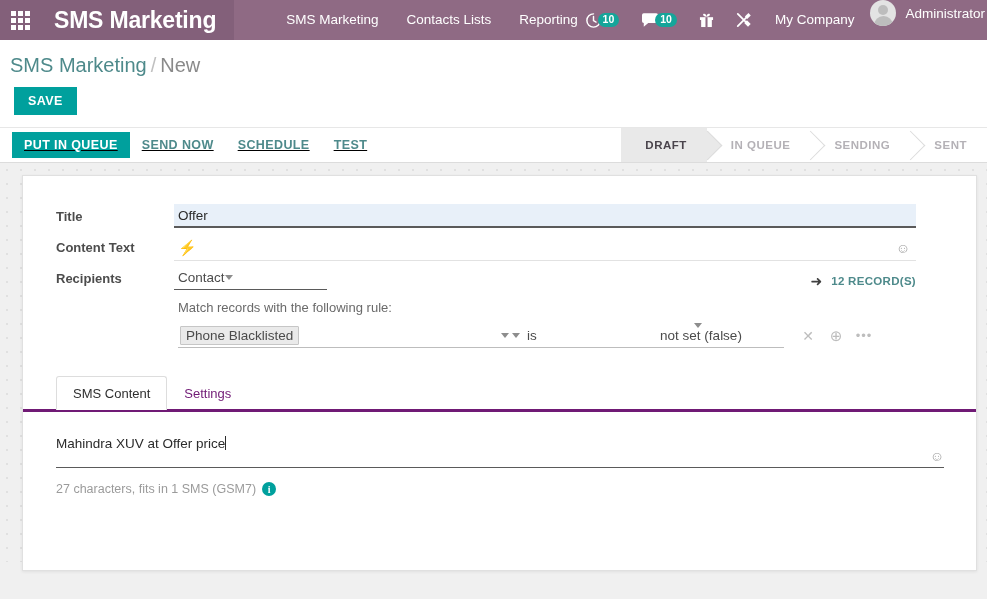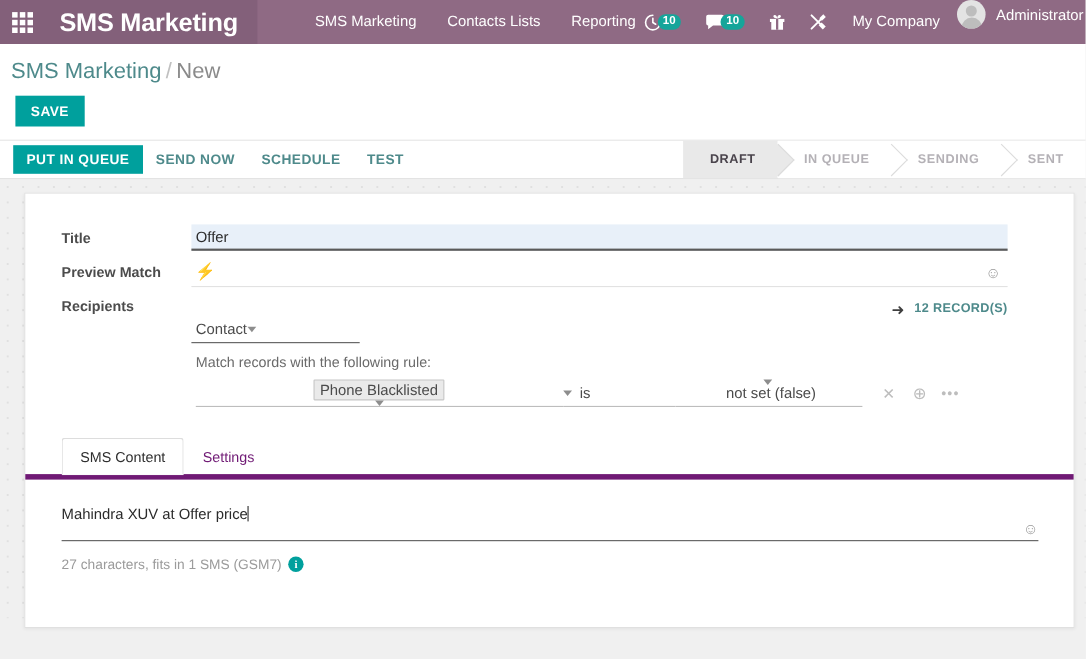--- a/index.html
+++ b/index.html
@@ -126,21 +126,21 @@
   
   .action-bar {
     background: #fff;
     border-top: 1px solid #e7e7e7;
     border-bottom: 1px solid #dcdcdc;
     height: 36px;
     display: flex;
     align-items: stretch;
     position: relative;
   }
-  .action-bar-left { display:flex; align-items:center; padding-left: 12px; }
+  .action-bar-left { display:flex; align-items:center; padding-left: 12px; text-decoration: underline; }
   .act-btn {
     font-size: 12.5px; font-weight: bold; letter-spacing: .4px;
     color: #4e8a8b;
     padding: 6px 12px;
     cursor: pointer; background: none; border: none;
     font-family: inherit;
   }
   .act-btn.primary { background: #00a09d; color:#fff; }
 
   .statusbar {
@@ -233,21 +233,20 @@
   .select-contact {
     display:inline-flex; align-items:center;
     width: 153px;
     border-bottom: 1px solid #5a5a5a;
     font-size: 13.5px;
     color: #4b4b4b;
     padding: 2px 2px 3px 4px;
     height: 24px;
     justify-content: flex-start;
     cursor: pointer;
-    margin-top: 22px;
   }
   .caret {
     width:0; height:0;
     border-left:4px solid transparent;
     border-right:4px solid transparent;
     border-top:5px solid #8d8d8d;
   }
   .rule-hint {
     font-size: 13px; color: #6a6a6a;
     padding: 10px 0 4px 4px;
@@ -266,21 +265,21 @@
   .rule-row { display:flex; align-items:center; padding-left: 4px; margin-top: 4px; }
   .dsel {
     display:flex; align-items:center; justify-content:space-between;
     border-bottom: 1px solid #bdbdbd;
     font-size: 13.5px;
     color: #4b4b4b;
     height: 25px;
     padding: 0 3px 0 2px;
     cursor: pointer;
   }
-  .dsel.field { width: 334px; flex-direction: column; }
+  .dsel.field { width: 334px; }
   .dsel.op { width: 102px; padding-left: 0; }
   .dsel.val { width: 170px; padding-left: 0; flex-direction: column; }
   .dsel .lbl { white-space:nowrap; overflow:hidden; text-overflow:ellipsis; }
   .dsel.field .lbl {
     background: #eaeaea;
     border: 1px solid #c6c6c6;
     padding: 1px 5px;
     border-radius: 1px;
   }
   .dsel.op .lbl, .dsel.val .lbl { order: 2; flex:1; padding-left: 7px; }
@@ -288,21 +287,21 @@
   .rule-icons { display:flex; align-items:center; gap:4px; margin-left: 12px; }
   .ric {
     width: 24px; height: 24px;
     display:flex; align-items:center; justify-content:center;
     color: #bdbdbd; cursor: pointer; font-size: 14px;
   }
   .ric.plus { color:#bdbdbd; font-size: 15px; }
   .ric.dots { letter-spacing:1px; font-size:13px; }
 
   
-  .notebook { margin: 28px 0 0 0; padding: 0 0 0 33px; border-bottom: 5px solid #701a75; display:flex; }
+  .notebook { margin: 28px 0 0 0; padding: 0 0 0 33px; border-bottom: 3px solid #701a75; display:flex; }
   .tab {
     font-size: 13px;
     padding: 9px 16px 8px 16px;
     color: #701a75;
     cursor: pointer;
     border: 1px solid transparent;
     margin-bottom: -1px;
     background: transparent;
   }
   .tab.active {
@@ -435,21 +434,21 @@
   <div class="sheet">
 
     <div class="frow">
       <div class="flabel">Title</div>
       <div class="fval">
         <input class="input-title" value="Offer" style="">
       </div>
     </div>
 
     <div class="frow">
-      <div class="flabel">Preview Match</div>
+      <div class="flabel">Content Text</div>
       <div class="fval">
         <div class="input-preview">
           <span class="bolt">⚡</span>
           <span class="emoji-btn">☺</span>
         </div>
       </div>
     </div>
 
     <div class="frow">
       <div class="flabel">Recipients</div>

